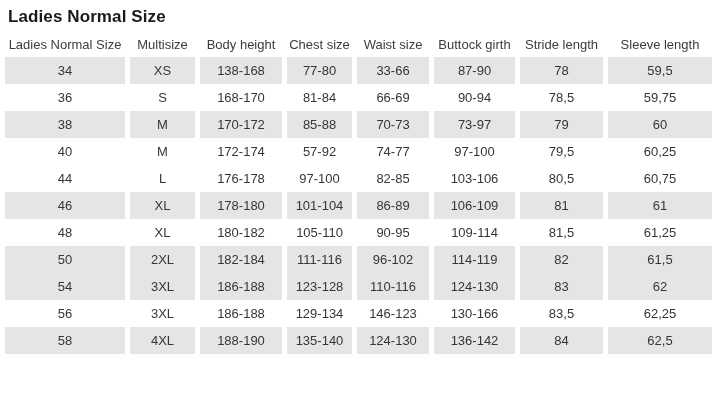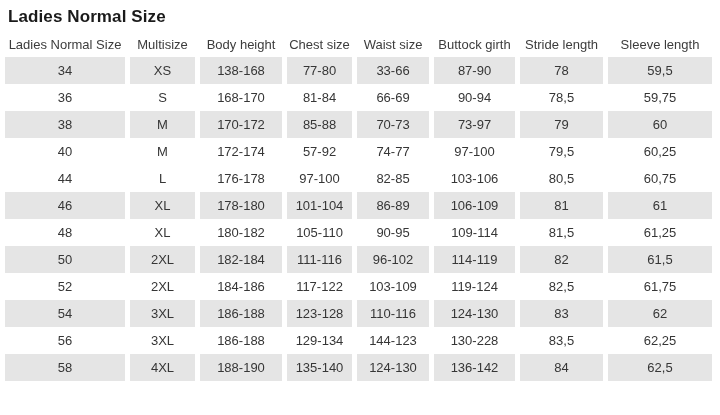--- a/index.html
+++ b/index.html
@@ -149,47 +149,37 @@
       <tr class="striped">
         <td>50</td>
         <td>2XL</td>
         <td>182-184</td>
         <td>111-116</td>
         <td>96-102</td>
         <td>114-119</td>
         <td>82</td>
         <td>61,5</td>
       </tr>
-      <tr>
-        <td>52</td>
-        <td>2XL</td>
-        <td>184-186</td>
-        <td>117-122</td>
-        <td>103-109</td>
-        <td>119-124</td>
-        <td>82,5</td>
-        <td>61,75</td>
-      </tr>
       <tr class="striped">
         <td>54</td>
         <td>3XL</td>
         <td>186-188</td>
         <td>123-128</td>
         <td>110-116</td>
         <td>124-130</td>
         <td>83</td>
         <td>62</td>
       </tr>
       <tr>
         <td>56</td>
         <td>3XL</td>
         <td>186-188</td>
         <td>129-134</td>
-        <td>144-123</td>
-        <td>130-228</td>
+        <td>146-123</td>
+        <td>130-166</td>
         <td>83,5</td>
         <td>62,25</td>
       </tr>
       <tr class="striped">
         <td>58</td>
         <td>4XL</td>
         <td>188-190</td>
         <td>135-140</td>
         <td>124-130</td>
         <td>136-142</td>

